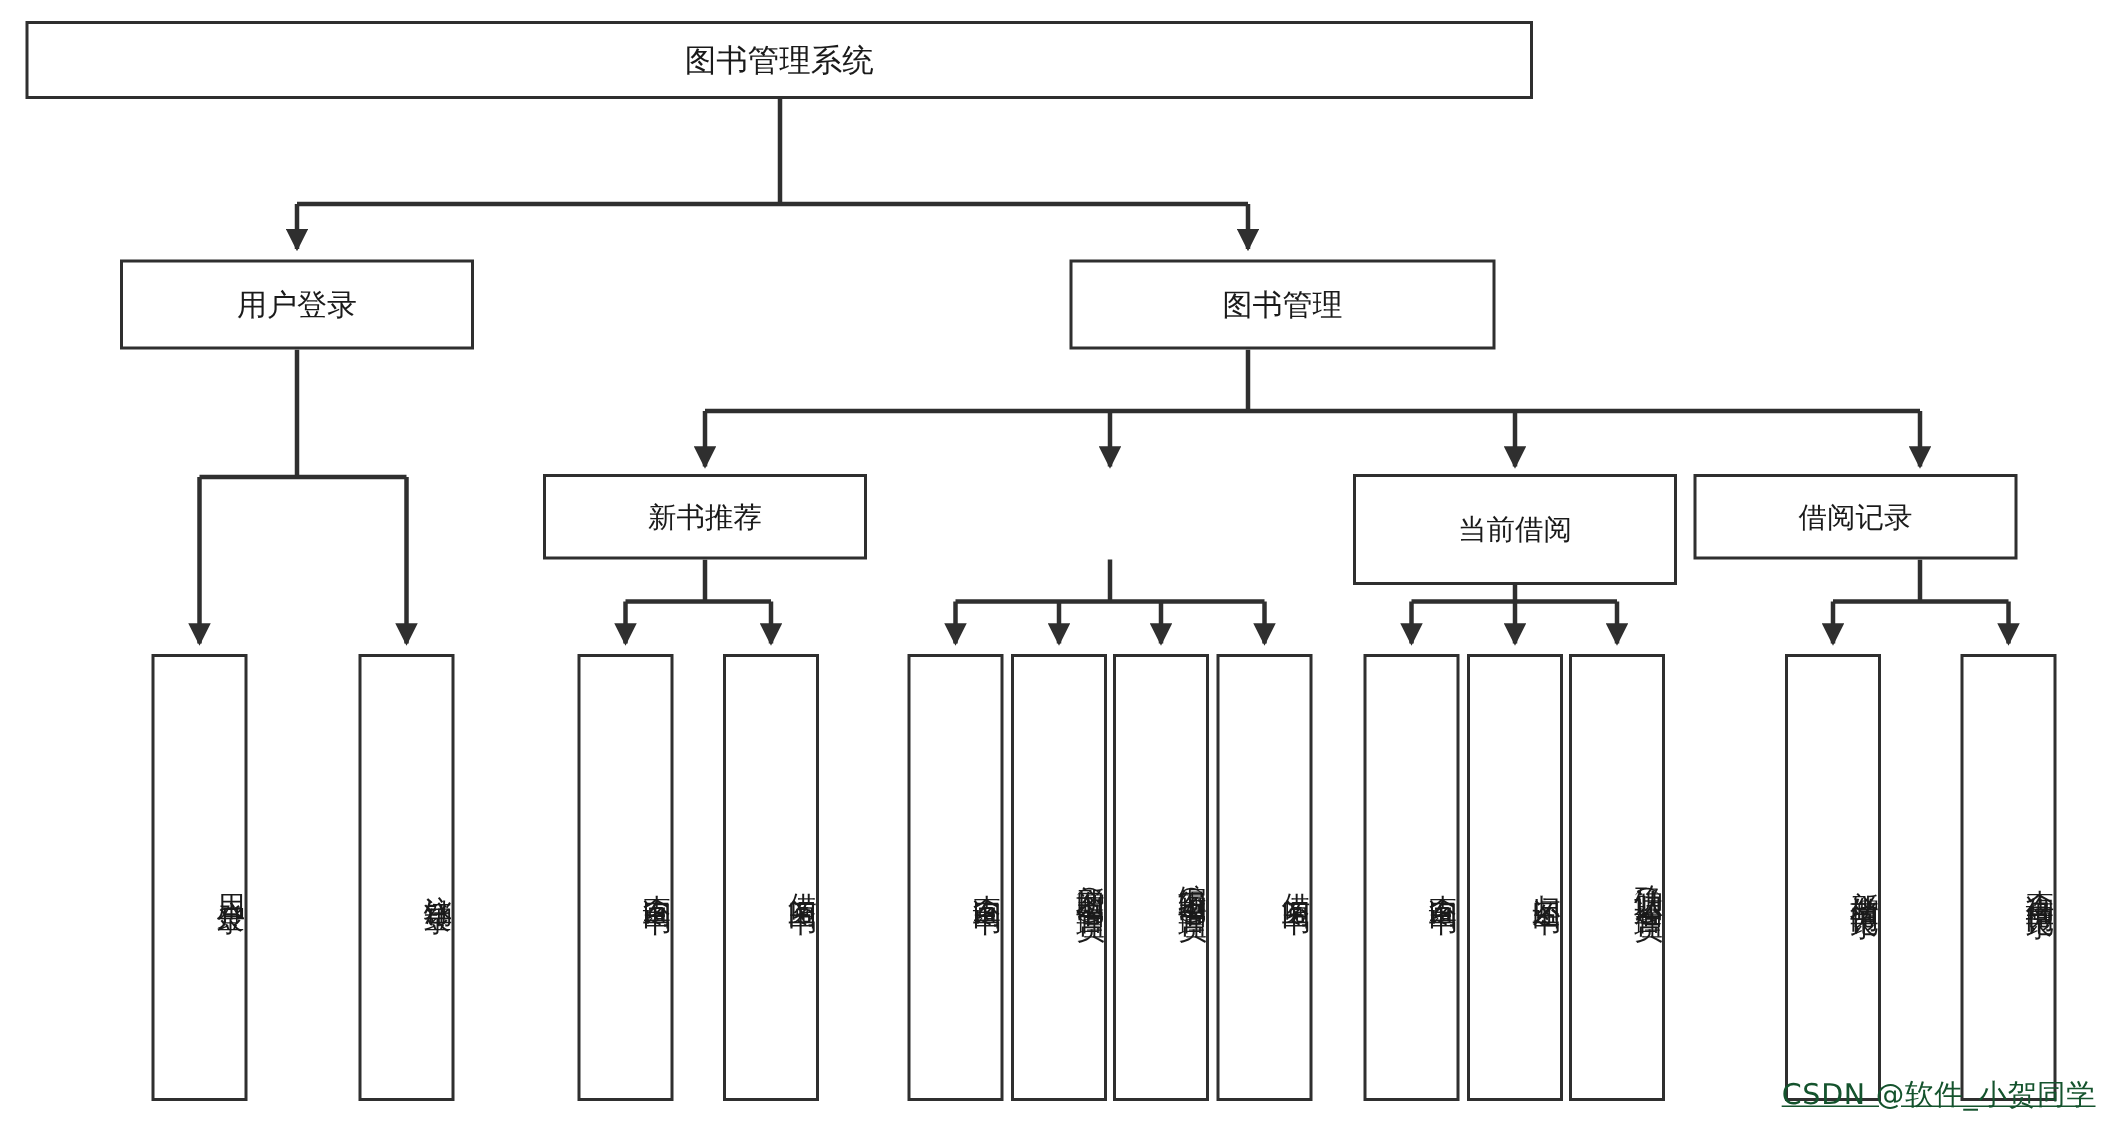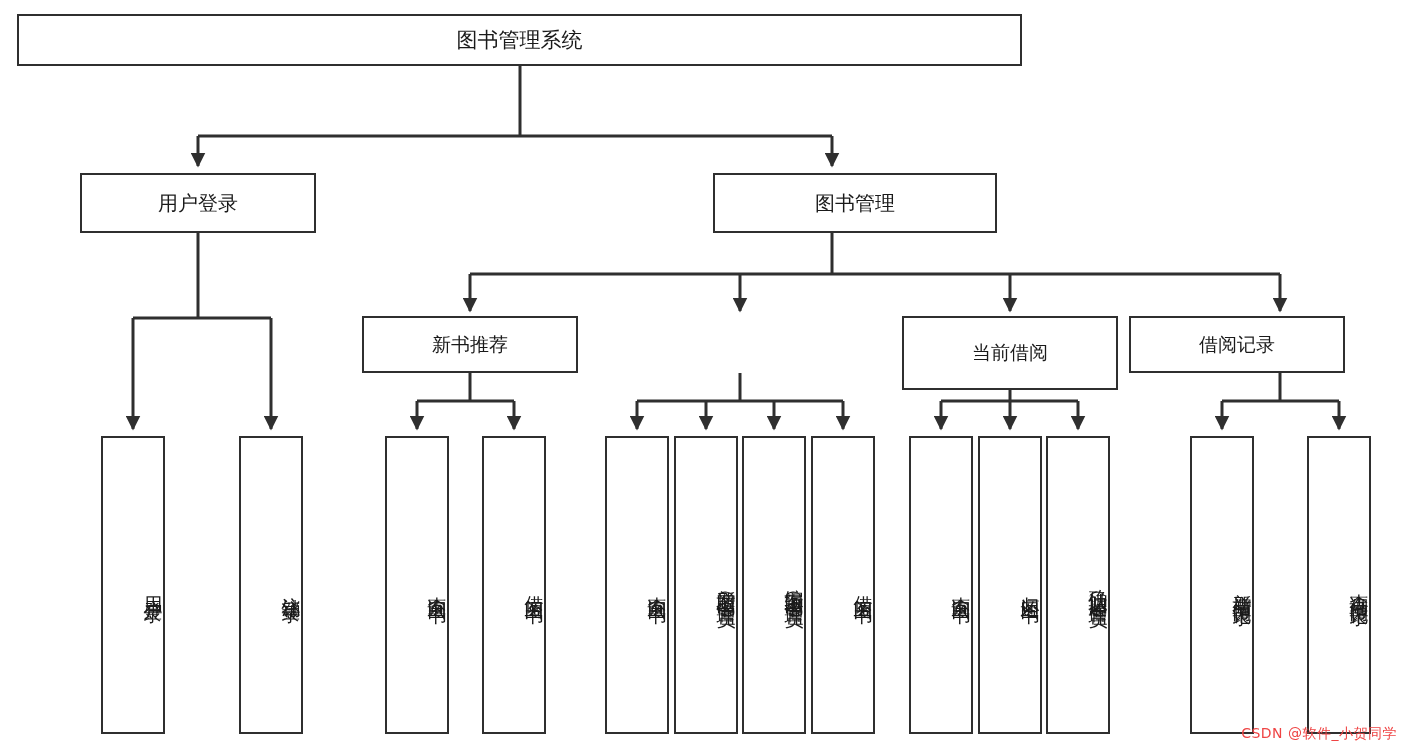--- a/index.html
+++ b/index.html
@@ -58,26 +58,27 @@
     writing-mode: vertical-rl;
     text-orientation: upright;
     letter-spacing: 3px;
     white-space: nowrap;
     display: block;
   }
   .watermark {
     position: absolute;
     right: 8px;
     bottom: 4px;
-    font-size: 14px;
-    color: #ef4444;
+    font-size: 19px;
+    color: #14532d;
     letter-spacing: 0.5px;
     z-index: 5;
     white-space: nowrap;
     font-family: "DejaVu Sans", "Liberation Sans", sans-serif;
+    text-decoration: underline;
   }
 </style>
 </head>
 <body>
 
 <div id="canvas">
 
   <svg id="diagram-svg" viewBox="0 0 1405 747" xmlns="http://www.w3.org/2000/svg">
     <defs>
       <marker id="arrow" viewBox="0 0 10 10" refX="9" refY="5" markerWidth="5" markerHeight="5" orient="auto-start-reverse">

